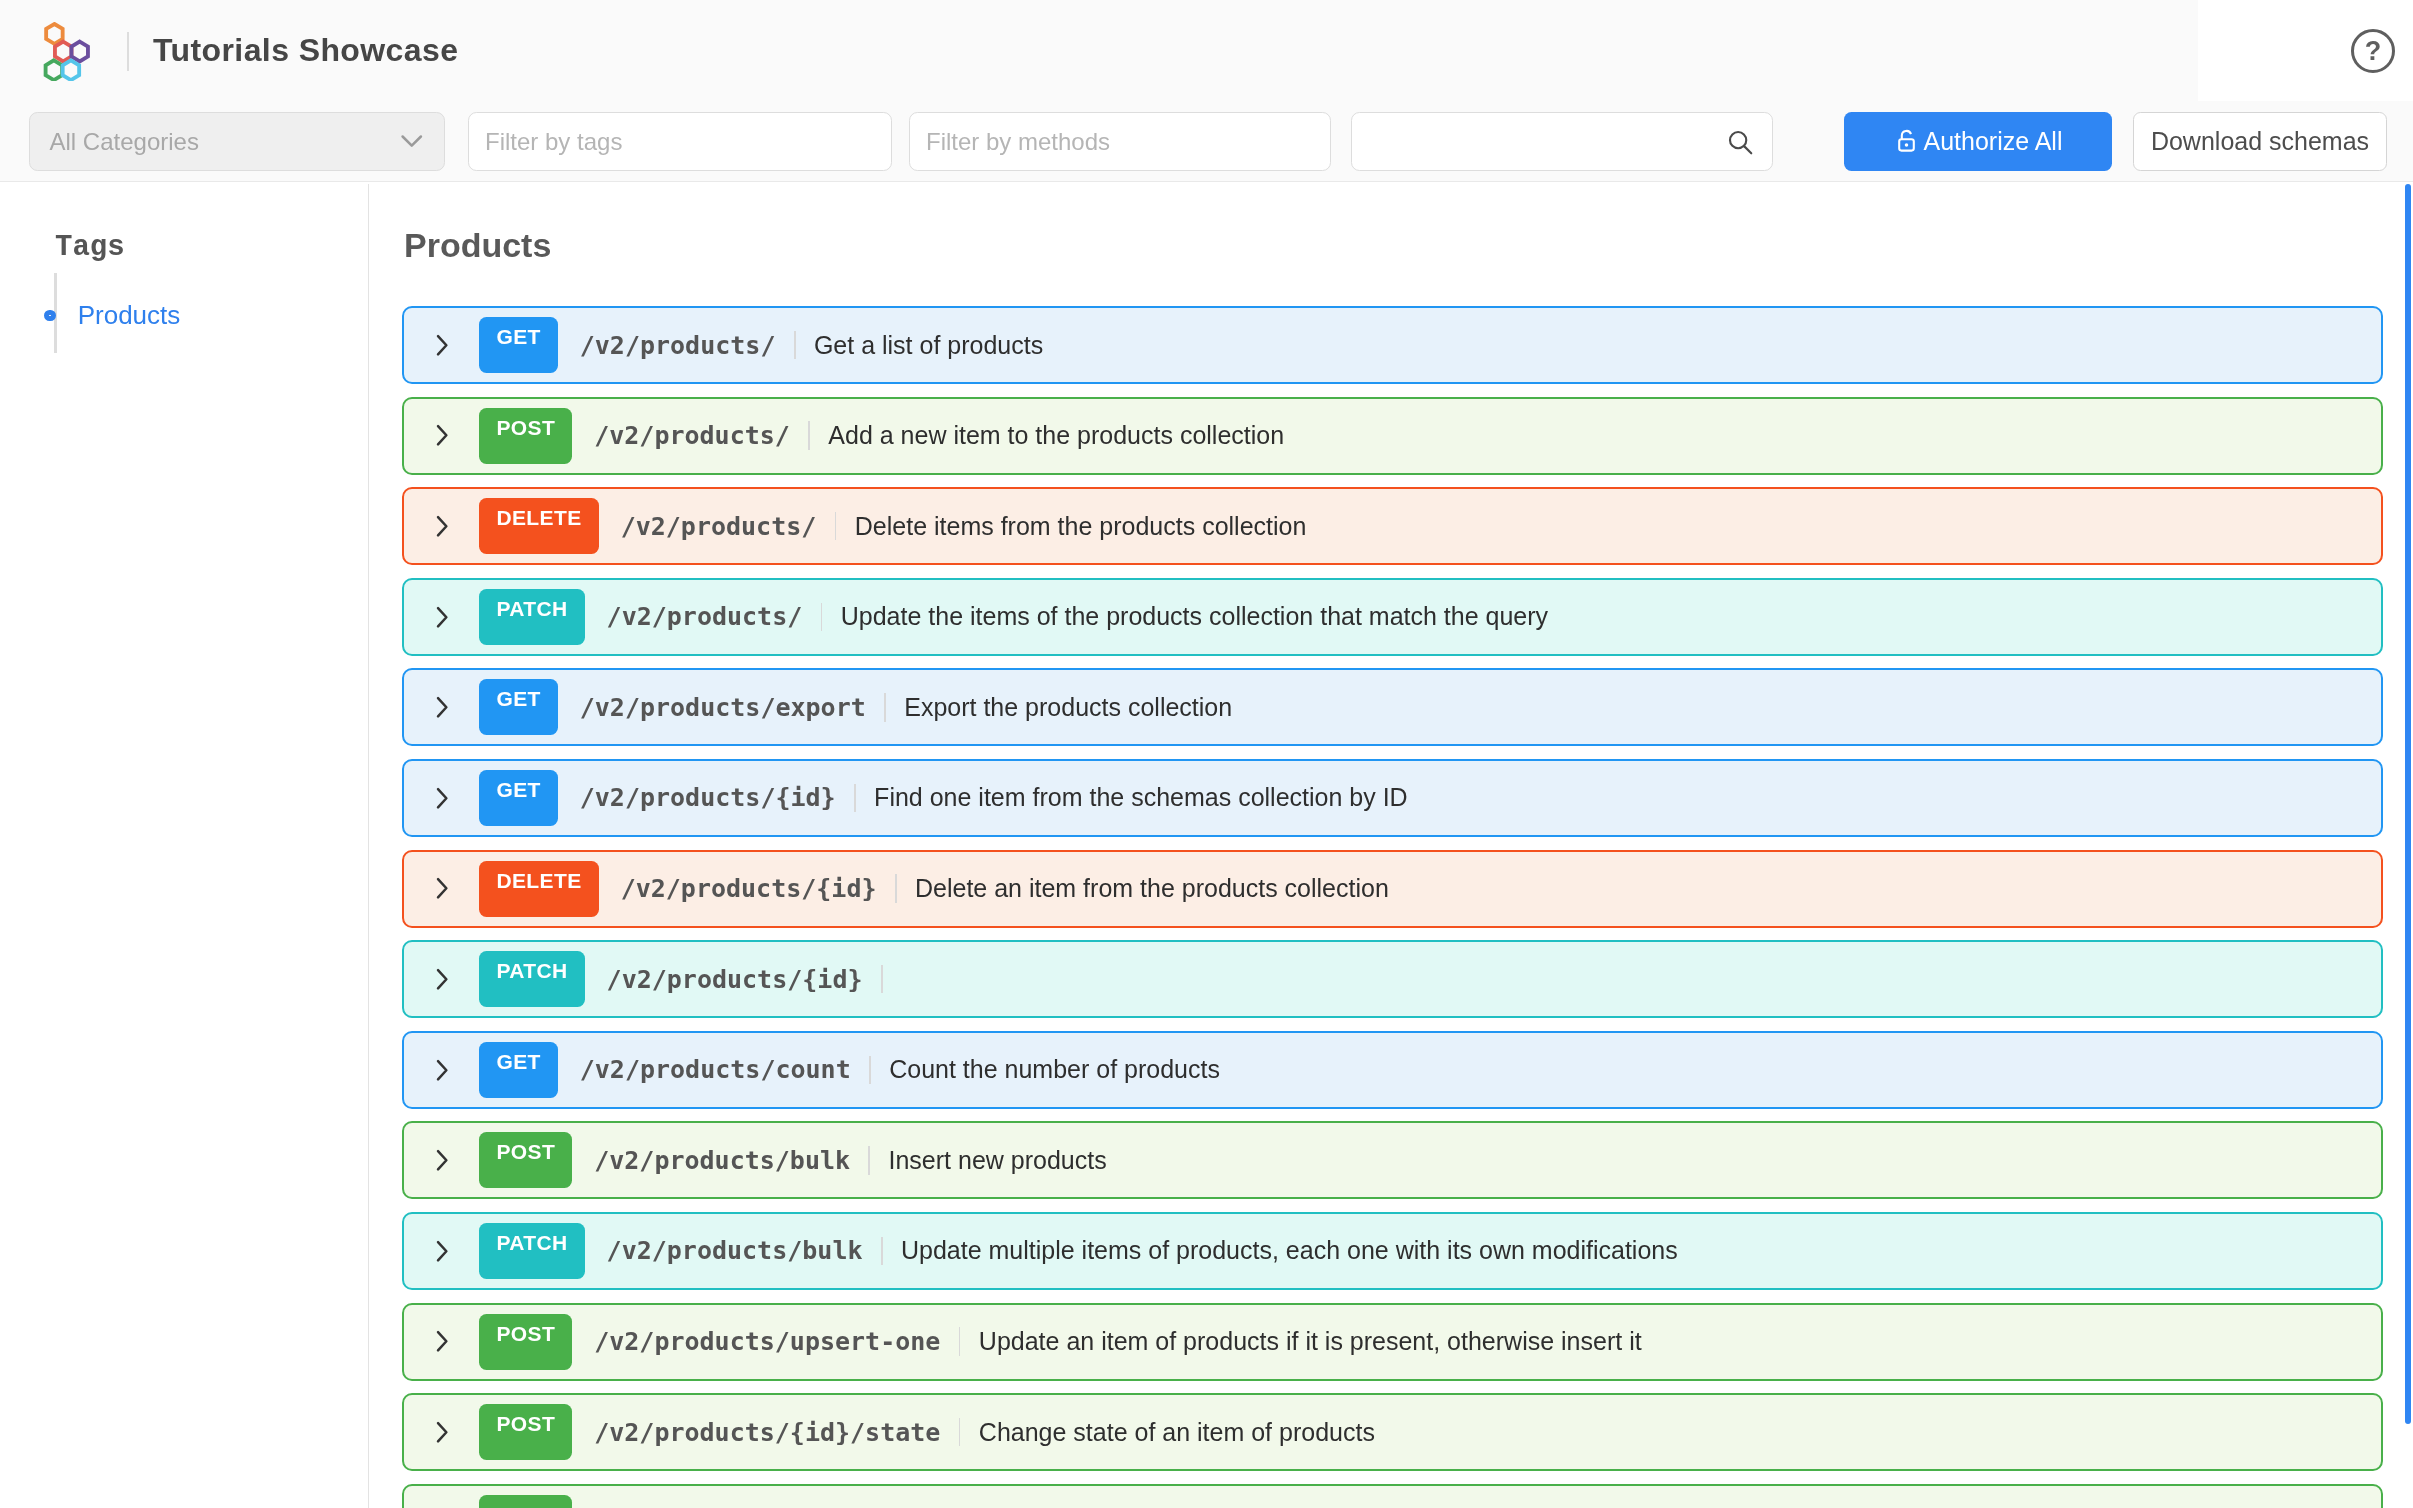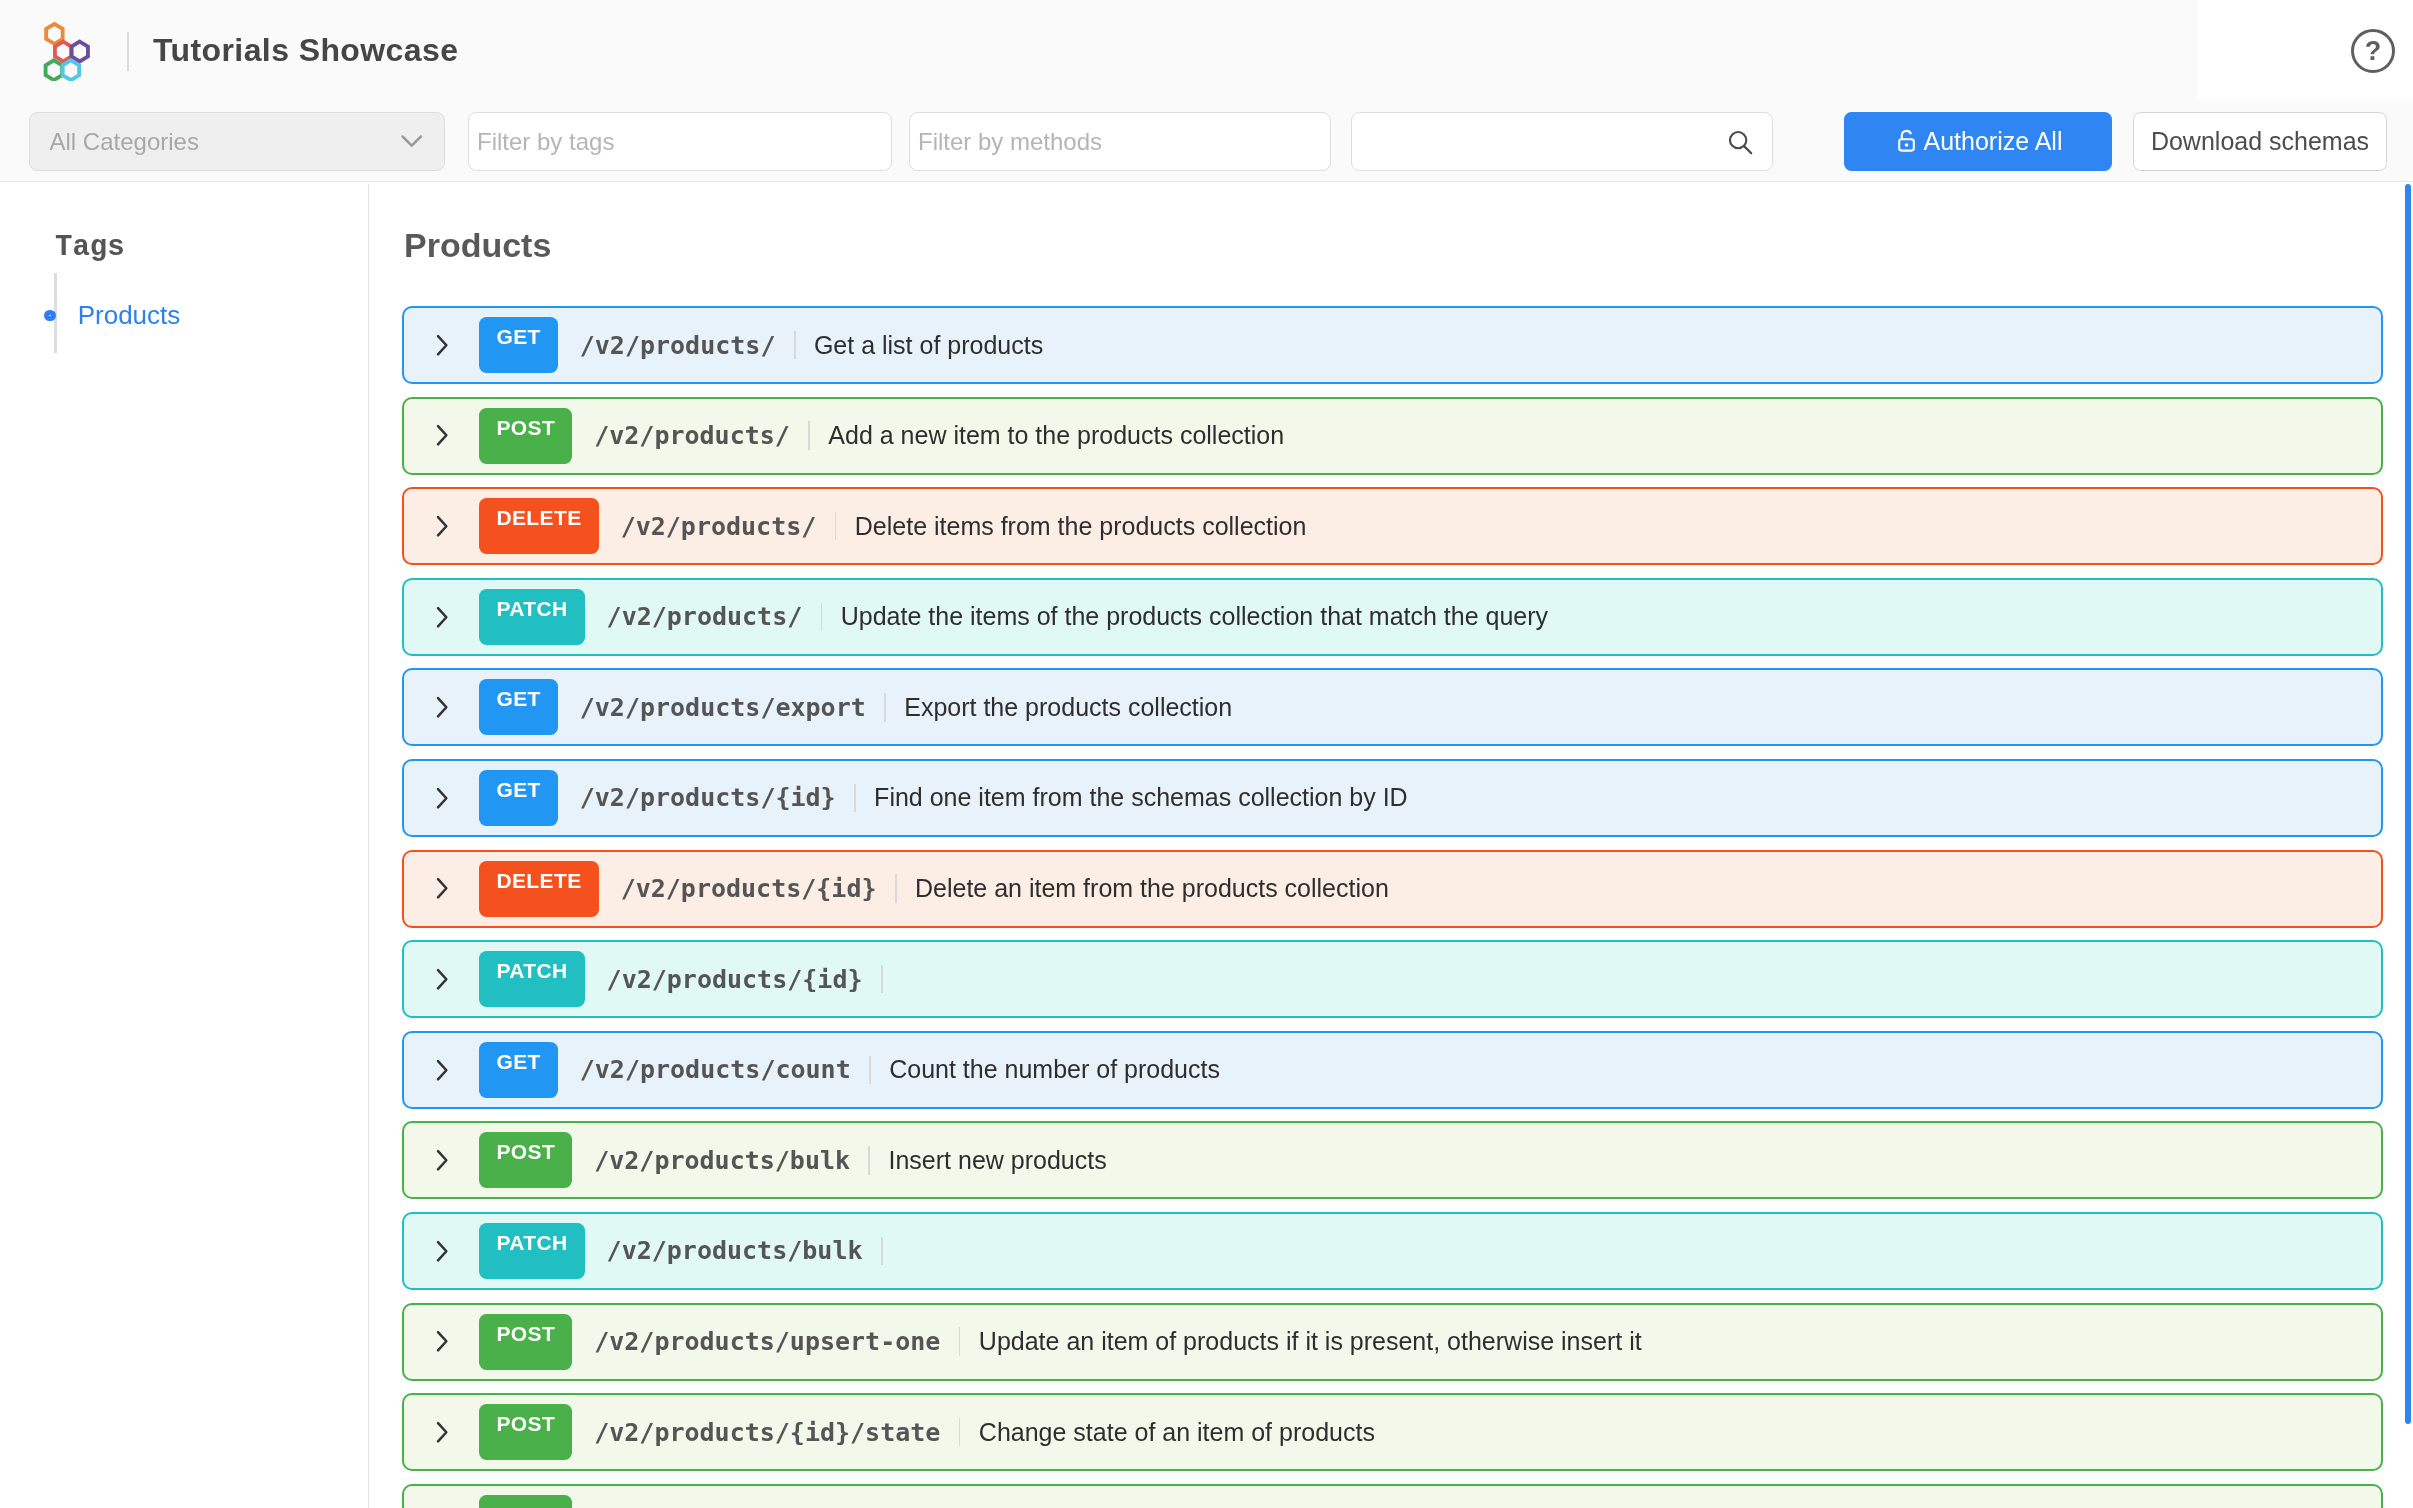--- a/index.html
+++ b/index.html
@@ -17,21 +17,21 @@
               border-radius:50%; color:#5f5f5f; font-size:27px; font-weight:bold; text-align:center;
               line-height:39px; cursor:pointer; }
 
   
   .filterbar { position:absolute; left:0; top:101px; width:2413px; height:81px; background:#fafafa;
                border-bottom:1.7px solid #e9e9e9; }
   .fb-item { position:absolute; top:11px; height:59px; border-radius:8.4px; font-size:24px; }
   .category-select { left:28.5px; width:416px; background:#efefef; border:1.7px solid #ddd; color:#a8a8a8;
                      display:flex; align-items:center; padding:0 20px; cursor:pointer; }
   .category-select .chev { margin-left:auto; }
-  .text-input { background:#fff; border:1.7px solid #ddd; color:#444; padding:0 8px; outline:none;
+  .text-input { background:#fff; border:1.7px solid #ddd; color:#444; padding:0 16px; outline:none;
                 font-family:"Liberation Sans", sans-serif; }
   .text-input::placeholder { color:#b5b5b5; }
   .tags-input { left:468px; width:424px; }
   .methods-input { left:909px; width:422px; }
   .search-wrap { left:1351px; width:422px; background:#fff; border:1.7px solid #ddd;
                  display:flex; align-items:center; padding:0 17px; }
   .search-wrap input { border:none; outline:none; flex:1; font-size:24px; background:transparent;
                        font-family:"Liberation Sans", sans-serif; }
   .btn { display:flex; align-items:center; justify-content:center; gap:5px; border-radius:7.5px;
          font-size:25px; cursor:pointer; }
@@ -242,20 +242,21 @@
 
   <div class="endpoint-row" style="background: rgb(225, 249, 245); border-color: rgb(33, 191, 194);">
     <span class="row-chevron">
       <svg width="18.4" height="28.5" viewBox="0 0 22 34">
         <polyline points="6,6 16,17 6,28" fill="none" stroke="#333" stroke-width="3" stroke-linecap="round" stroke-linejoin="round"></polyline>
       </svg>
     </span>
     <span class="method-badge" style="background: rgb(33, 191, 194);">PATCH</span>
     <span class="endpoint-path">/v2/products/bulk</span>
     <span class="endpoint-divider"></span>
+    <span class="endpoint-summary">Update multiple items of products, each one with its own modifications</span>
   </div>
 
   <div class="endpoint-row" style="background: rgb(242, 249, 234); border-color: rgb(73, 176, 74);">
     <span class="row-chevron">
       <svg width="18.4" height="28.5" viewBox="0 0 22 34">
         <polyline points="6,6 16,17 6,28" fill="none" stroke="#333" stroke-width="3" stroke-linecap="round" stroke-linejoin="round"></polyline>
       </svg>
     </span>
     <span class="method-badge" style="background: rgb(73, 176, 74);">POST</span>
     <span class="endpoint-path">/v2/products/upsert-one</span>

